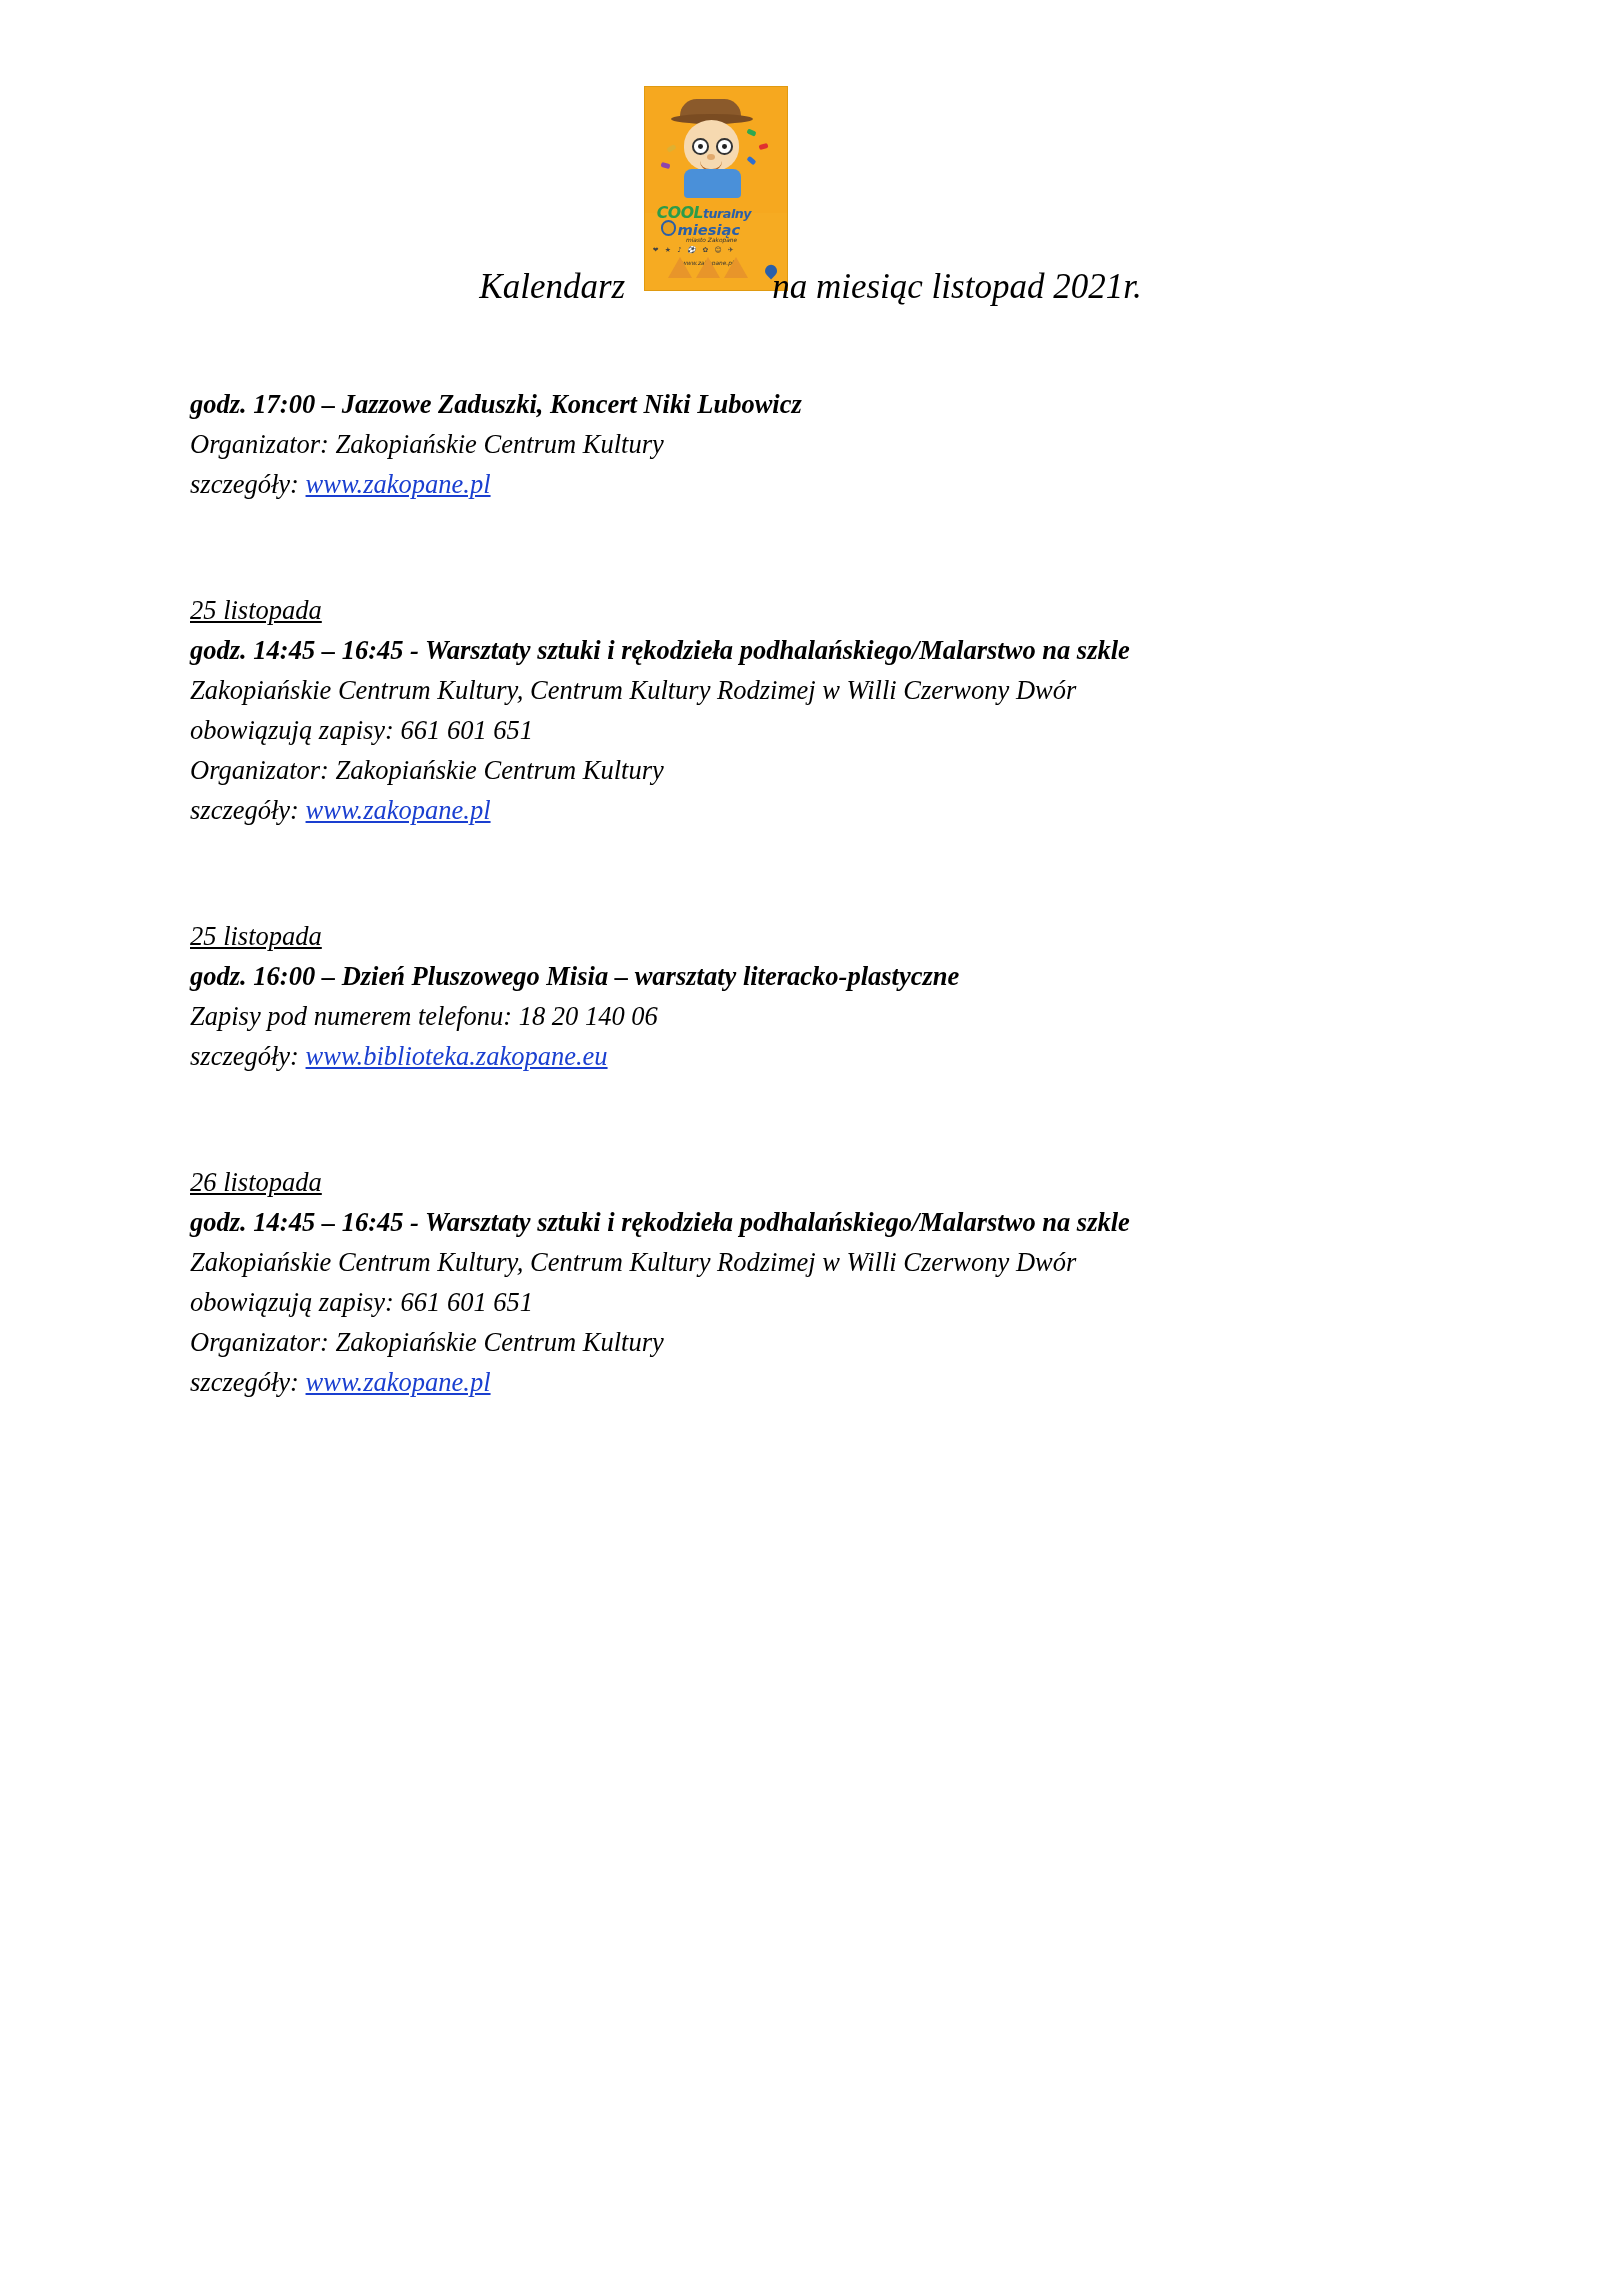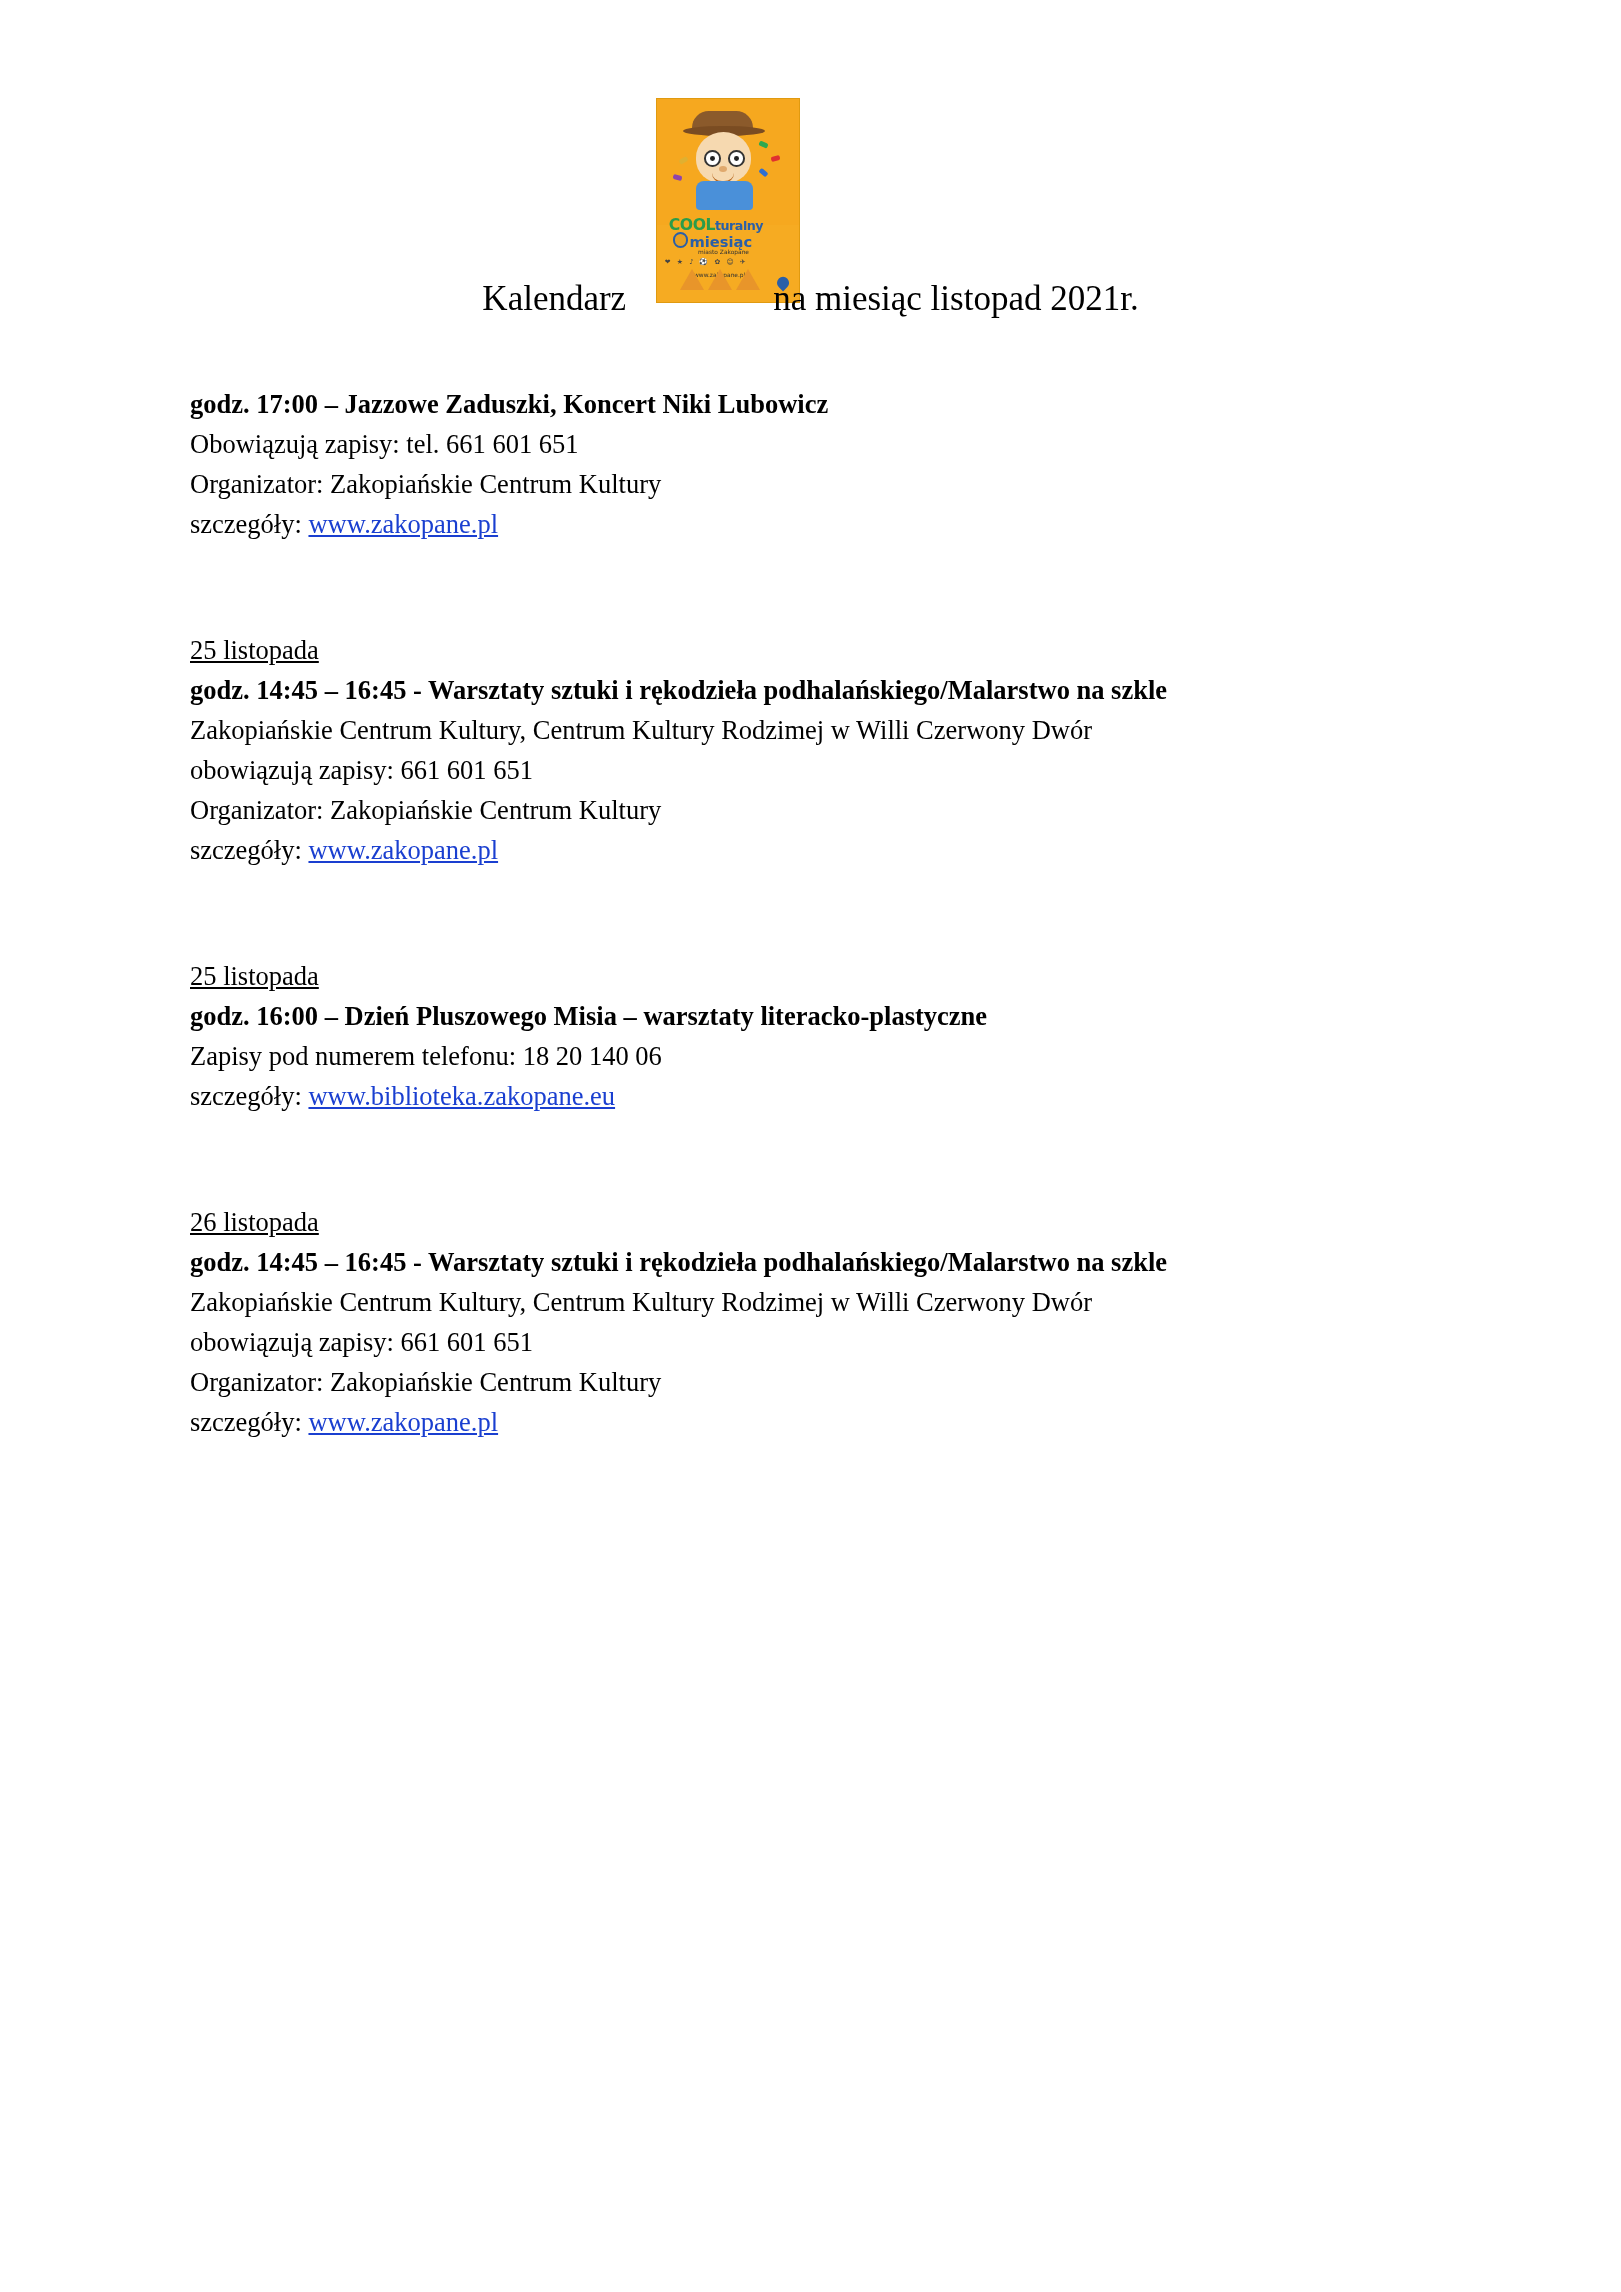--- a/index.html
+++ b/index.html
@@ -13,21 +13,22 @@
     font-family: "Liberation Serif", serif;
     color: #000000;
     position: relative;
     overflow: hidden;
   }
   .page {
     position: relative;
     width: 1621px;
     height: 2293px;
     box-sizing: border-box;
-    padding: 12px;
+    padding: 0;
+    font-style: italic;
   }
 
   
   .header {
     position: relative;
     width: 100%;
     height: 323px;
   }
   .logo {
     position: absolute;
@@ -292,21 +293,20 @@
 
     <div class="title">
       <span>Kalendarz</span><span class="gap"></span><span>na miesiąc listopad 2021r.</span>
     </div>
   </div>
 
   <div class="content">
 
     <div class="event">
       <div class="headline">godz. 17:00 – Jazzowe Zaduszki, Koncert Niki Lubowicz</div>
-      <div class="line">Obowiązują zapisy: tel. 661 601 651</div>
       <div class="line">Organizator: Zakopiańskie Centrum Kultury</div>
       <div class="line">
         <span class="lbl">szczegóły:</span>
         <a class="link" href="#">www.zakopane.pl</a>
       </div>
     </div>
 
     <div class="event">
       <div class="date">25 listopada</div>
       <div class="headline">godz. 14:45 – 16:45 - Warsztaty sztuki i rękodzieła podhalańskiego/Malarstwo na szkle</div>

